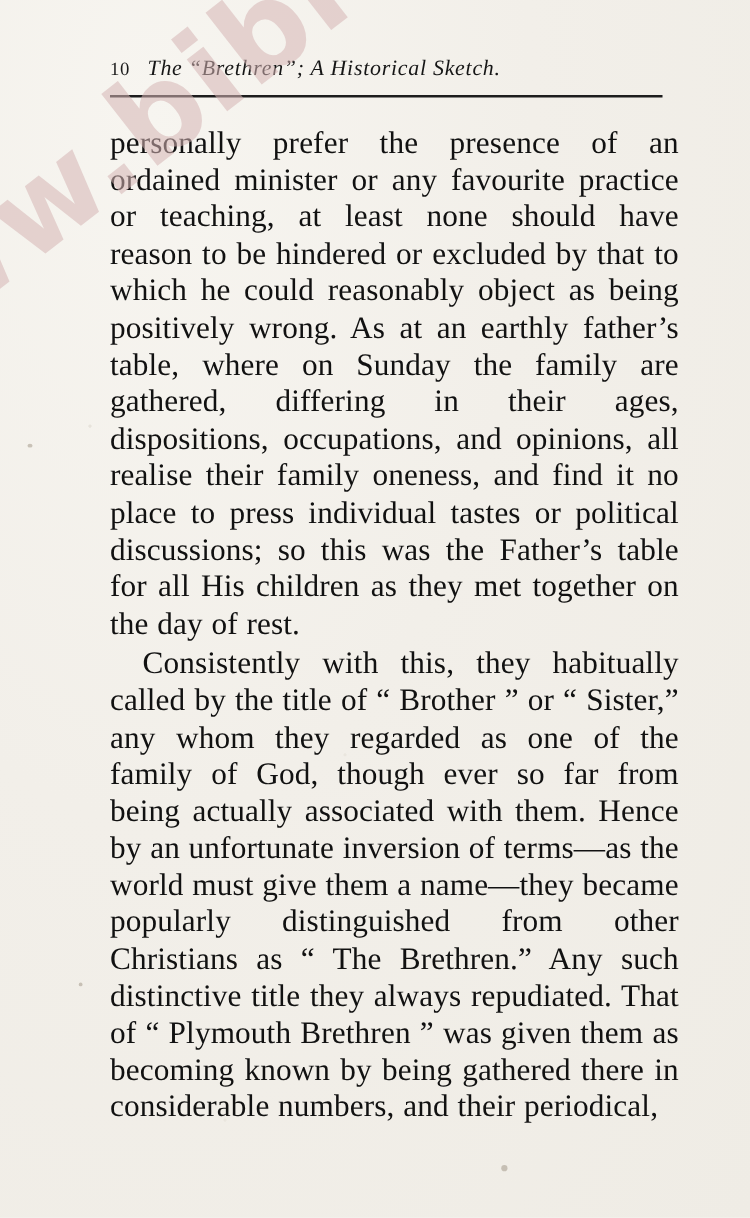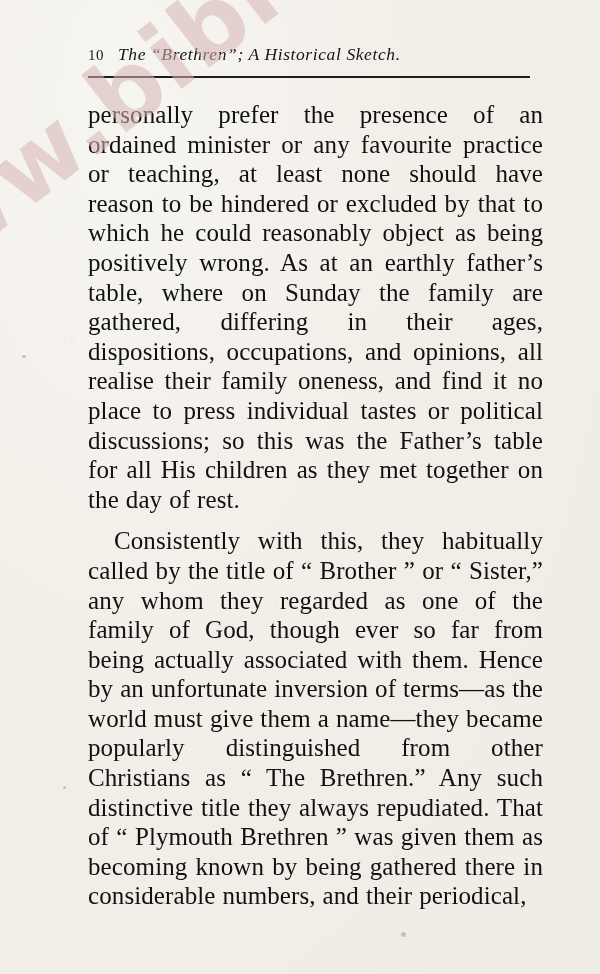--- a/index.html
+++ b/index.html
@@ -98,21 +98,21 @@
     text-align: justify;
     text-justify: inter-word;
     margin: 0 0 0 0;
     -webkit-hyphens: none;
     hyphens: none;
     letter-spacing: 0.1px;
     word-spacing: 0.6px;
   }
   .para + .para {
     text-indent: 26px;
-    margin-top: 12px;
+    margin-top: 2px;
   }
   .para:last-child {
     text-align: justify;
   }
   .speck {
     position: absolute;
     background: rgba(120,105,85,.35);
     border-radius: 50%;
     z-index: 2;
   }

